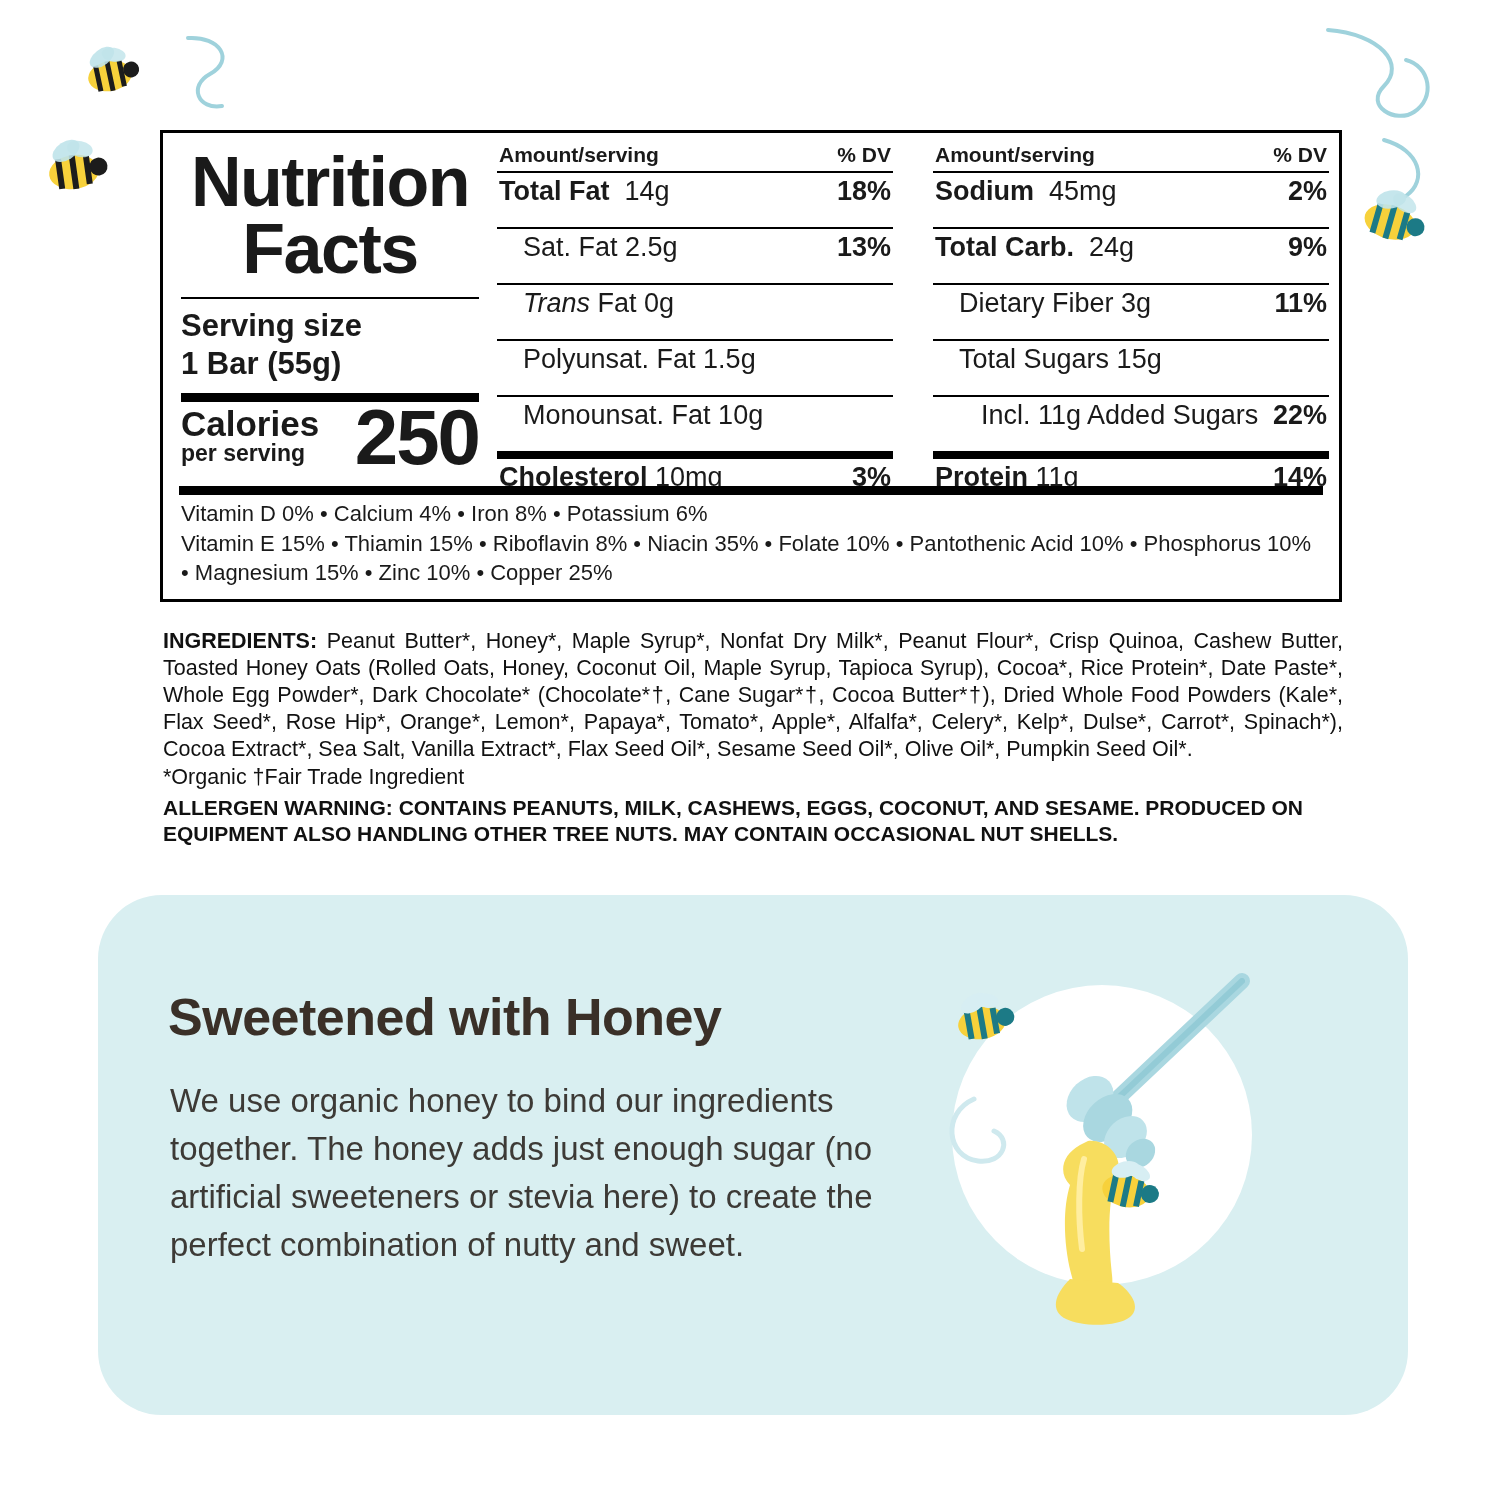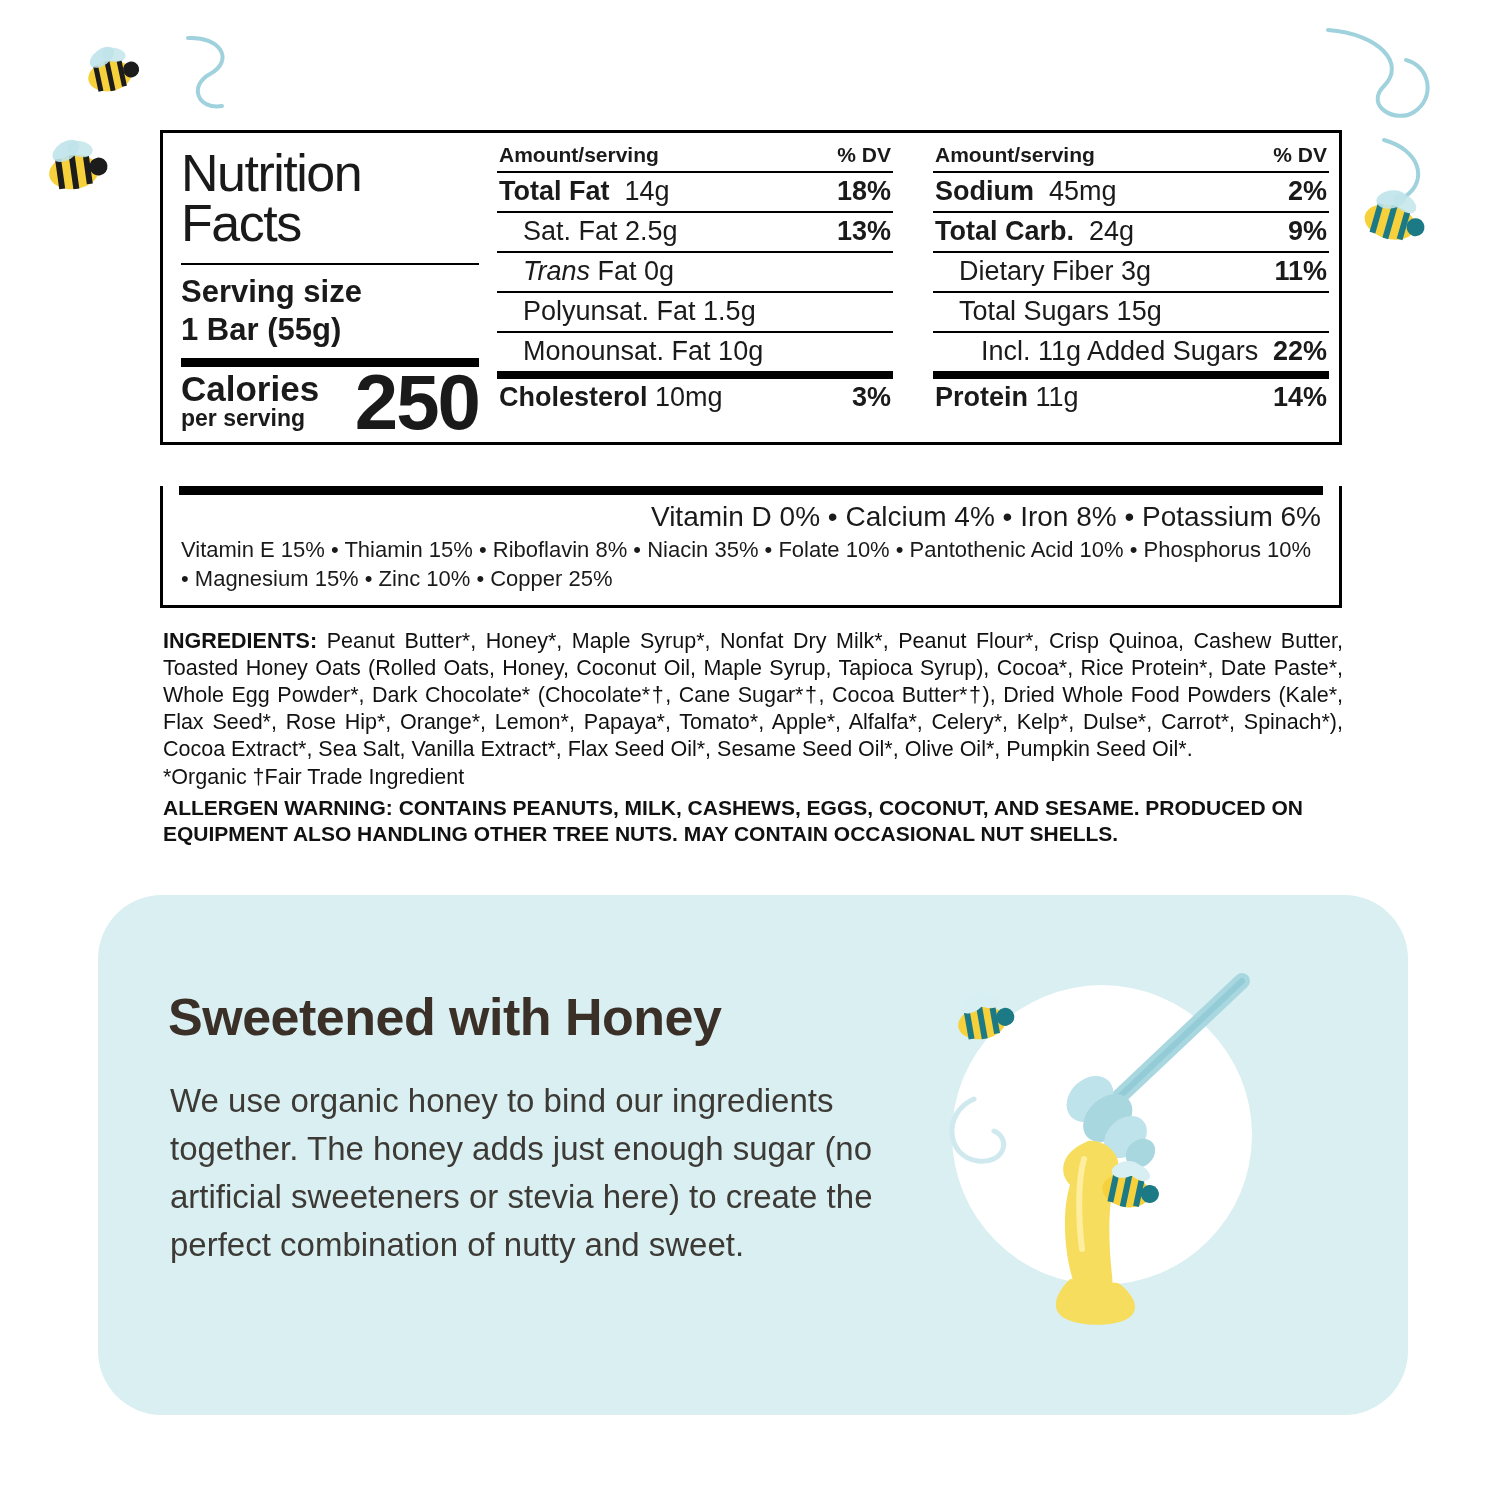--- a/index.html
+++ b/index.html
@@ -33,25 +33,26 @@
     padding: 0;
     display: flex;
   }
   .nf-left {
     width: 330px;
     padding: 10px 14px 10px 18px;
     border-right: 0;
   }
   .nf-title {
     font-family: "Liberation Sans", sans-serif;
-    font-weight: normal;
-    font-size: 52px;
+    font-weight: bold;
+    font-size: 70px;
     line-height: 0.96;
     letter-spacing: -1.5px;
     margin: 6px 0 0 0;
+    text-align: center;
   }
   .rule-thin { border-top: 2px solid #000; margin: 14px 0 0 0; }
   .serving-label {
     font-size: 31px;
     font-weight: bold;
     line-height: 1.22;
     margin-top: 8px;
   }
   .cal-rule { border-top: 9px solid #000; margin: 10px 0 0 0; }
   .cal-row {
@@ -94,21 +95,21 @@
     justify-content: space-between;
     font-size: 21px;
     font-weight: bold;
     padding: 2px 2px 4px 2px;
   }
   .line {
     display: flex;
     justify-content: space-between;
     align-items: baseline;
     border-top: 2px solid #000;
-    padding: 3px 2px 4px 2px;
+    padding: 3px 2px 20px 2px;
     font-size: 27px;
   }
   .line.thick { border-top: 8px solid #000; }
   .line .nm { white-space: nowrap; }
   .line .nm b { font-weight: bold; }
   .line .dv { font-weight: bold; white-space: nowrap; padding-left: 10px; }
   .indent1 { padding-left: 24px; }
   .indent2 { padding-left: 46px; }
   .ital { font-style: italic; }
 
@@ -307,21 +308,21 @@
           <span class="nm"><b>Protein</b>&nbsp;<span>11g</span></span>
           <span class="dv">14%</span>
         </div>
       </div>
     </div>
   </div>
 
   <div style="position:absolute; left:160px; top:486px; width:1182px; border-left:3px solid #000; border-right:3px solid #000; border-bottom:3px solid #000; background:#fff;">
     <div style="border-top:9px solid #000; margin:0 16px;"></div>
     <div style="padding:6px 18px 12px 18px;">
-      <div style="font-size:28px;text-align:right;">Vitamin D 0%  •  Calcium 4%  •  Iron 8%  •  Potassium 6%</div>
+      <div style="font-size:22px;">Vitamin D 0%  •  Calcium 4%  •  Iron 8%  •  Potassium 6%</div>
       <div style="font-size:22px; line-height:1.3; margin-top:3px;">Vitamin E 15% • Thiamin 15% • Riboflavin 8% • Niacin 35% • Folate 10% • Pantothenic Acid 10% • Phosphorus 10% • Magnesium 15% • Zinc 10% • Copper 25%</div>
     </div>
   </div>
 
   <div class="ingredients">
     <div>
       <span class="lead">INGREDIENTS:</span><span> Peanut Butter*, Honey*, Maple Syrup*, Nonfat Dry Milk*, Peanut Flour*, Crisp Quinoa, Cashew Butter, Toasted Honey Oats (Rolled Oats, Honey, Coconut Oil, Maple Syrup, Tapioca Syrup), Cocoa*, Rice Protein*, Date Paste*, Whole Egg Powder*, Dark Chocolate* (Chocolate*†, Cane Sugar*†, Cocoa Butter*†), Dried Whole Food Powders (Kale*, Flax Seed*, Rose Hip*, Orange*, Lemon*, Papaya*, Tomato*, Apple*, Alfalfa*, Celery*, Kelp*, Dulse*, Carrot*, Spinach*), Cocoa Extract*, Sea Salt, Vanilla Extract*, Flax Seed Oil*, Sesame Seed Oil*, Olive Oil*, Pumpkin Seed Oil*.</span>
     </div>
     <div class="organic-note">*Organic †Fair Trade Ingredient</div>
     <div class="allergen">ALLERGEN WARNING: CONTAINS PEANUTS, MILK, CASHEWS, EGGS, COCONUT, AND SESAME.  PRODUCED ON EQUIPMENT ALSO HANDLING OTHER TREE NUTS.  MAY CONTAIN OCCASIONAL NUT SHELLS.</div>

